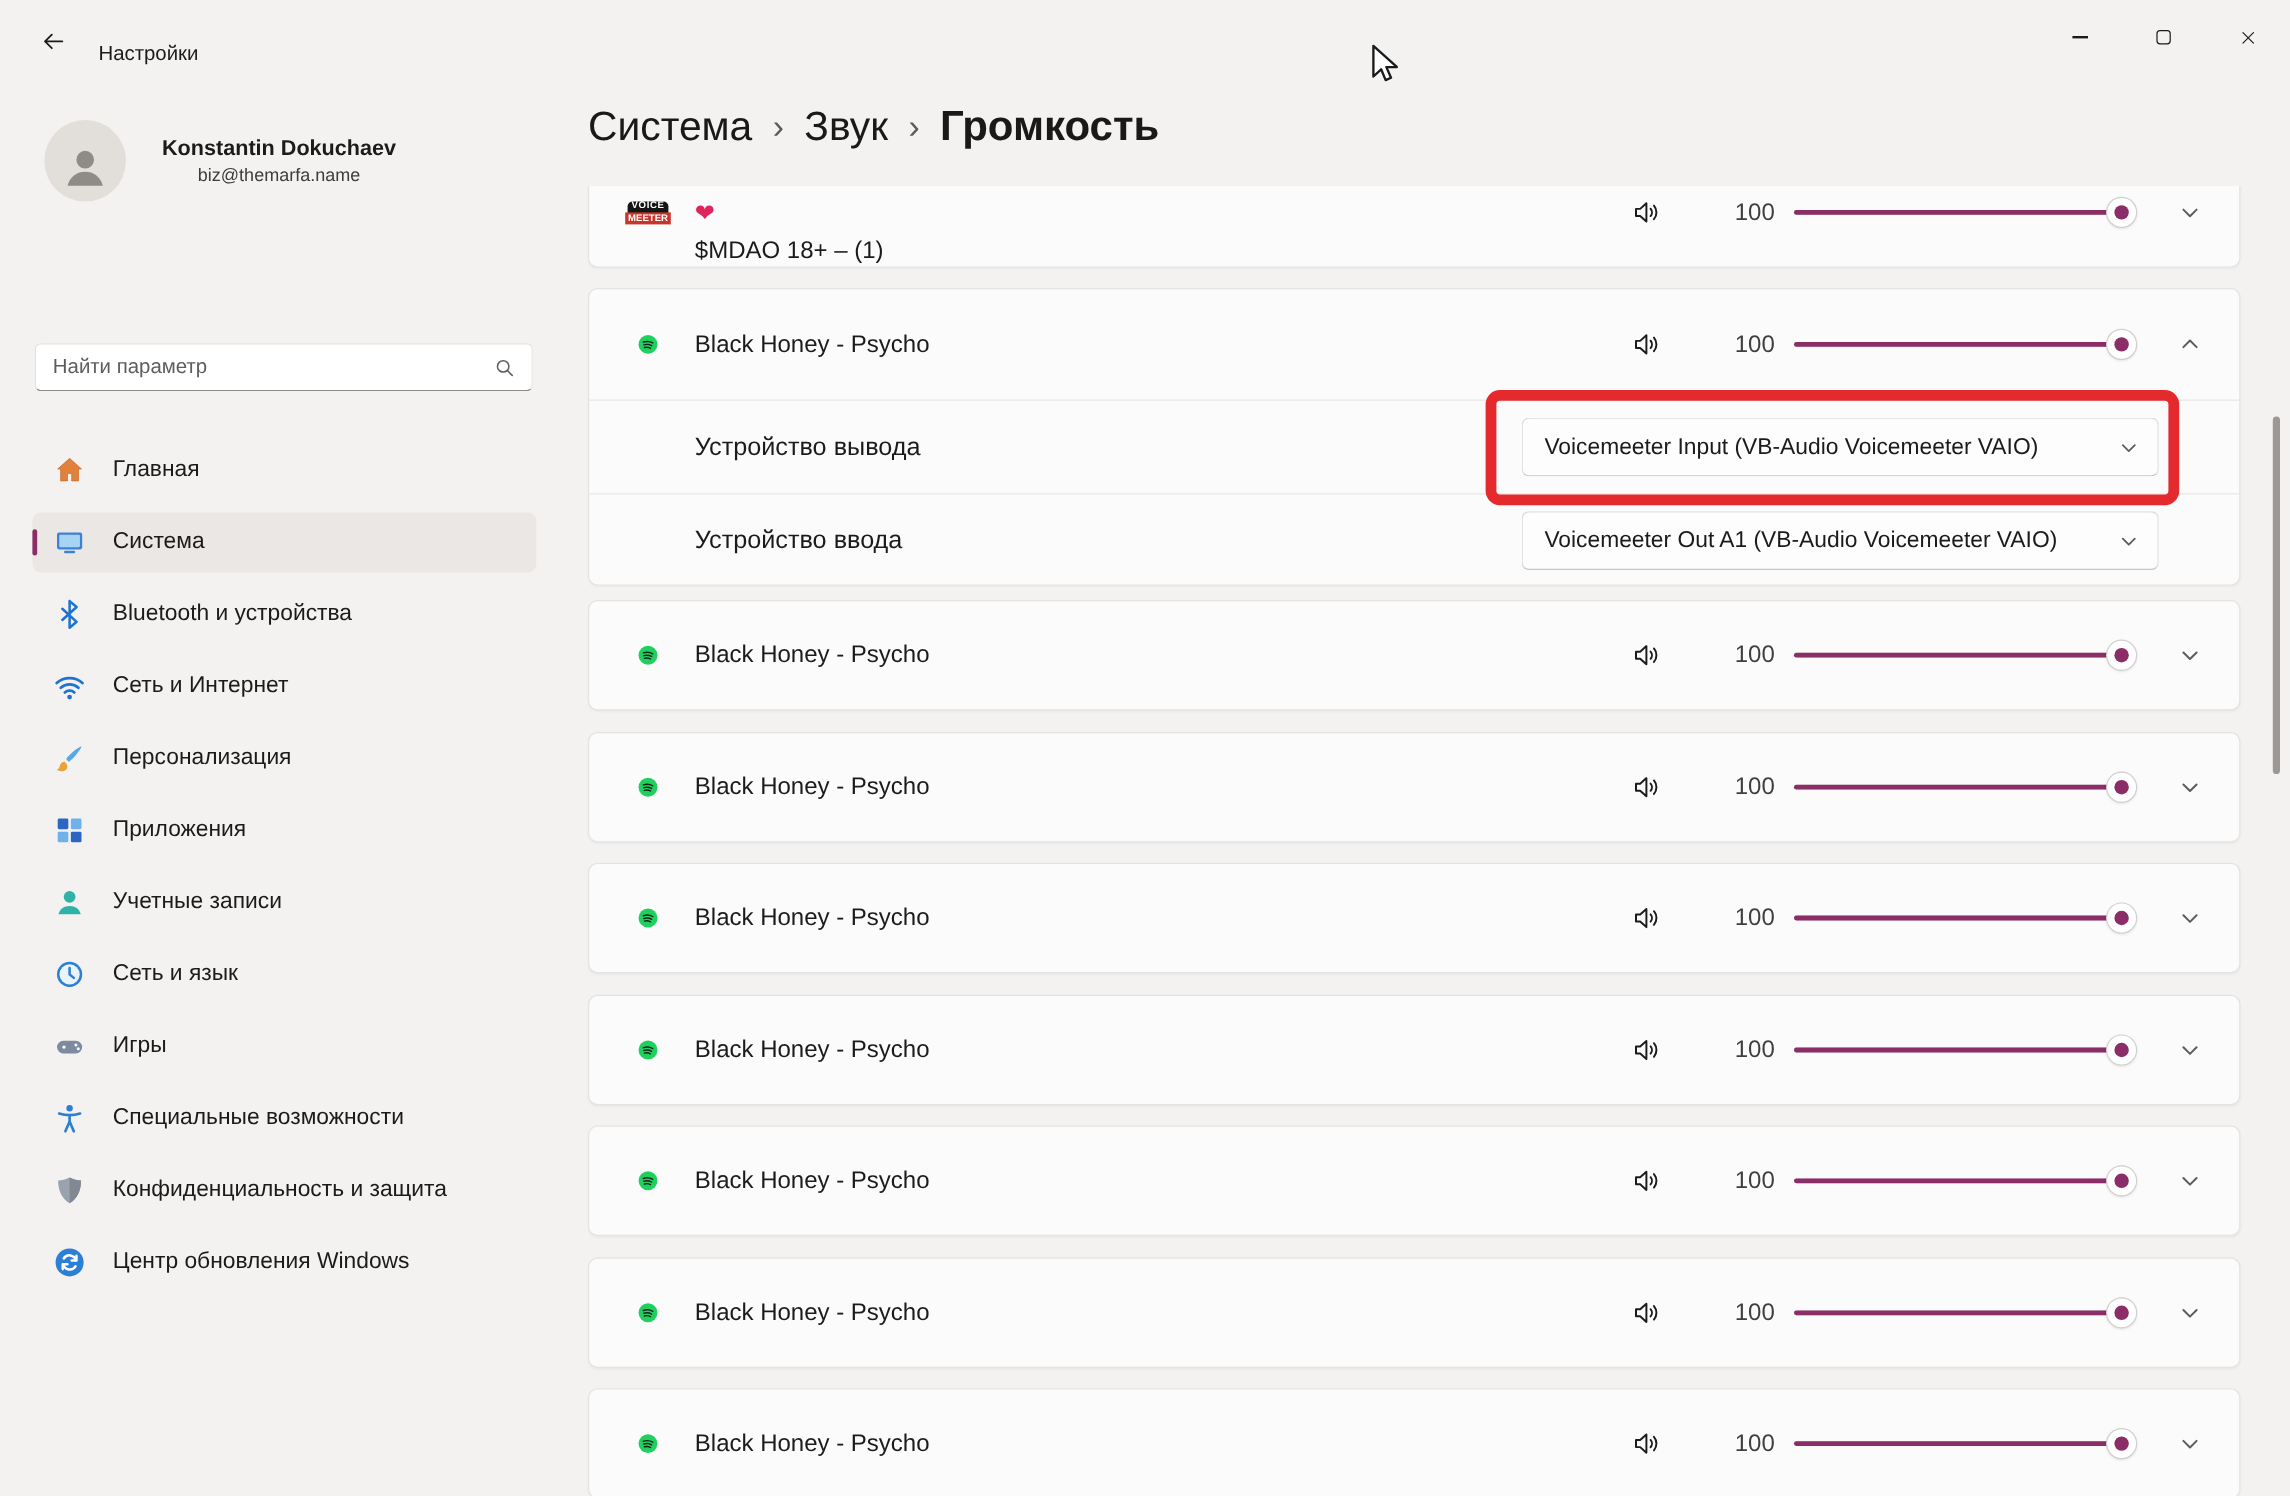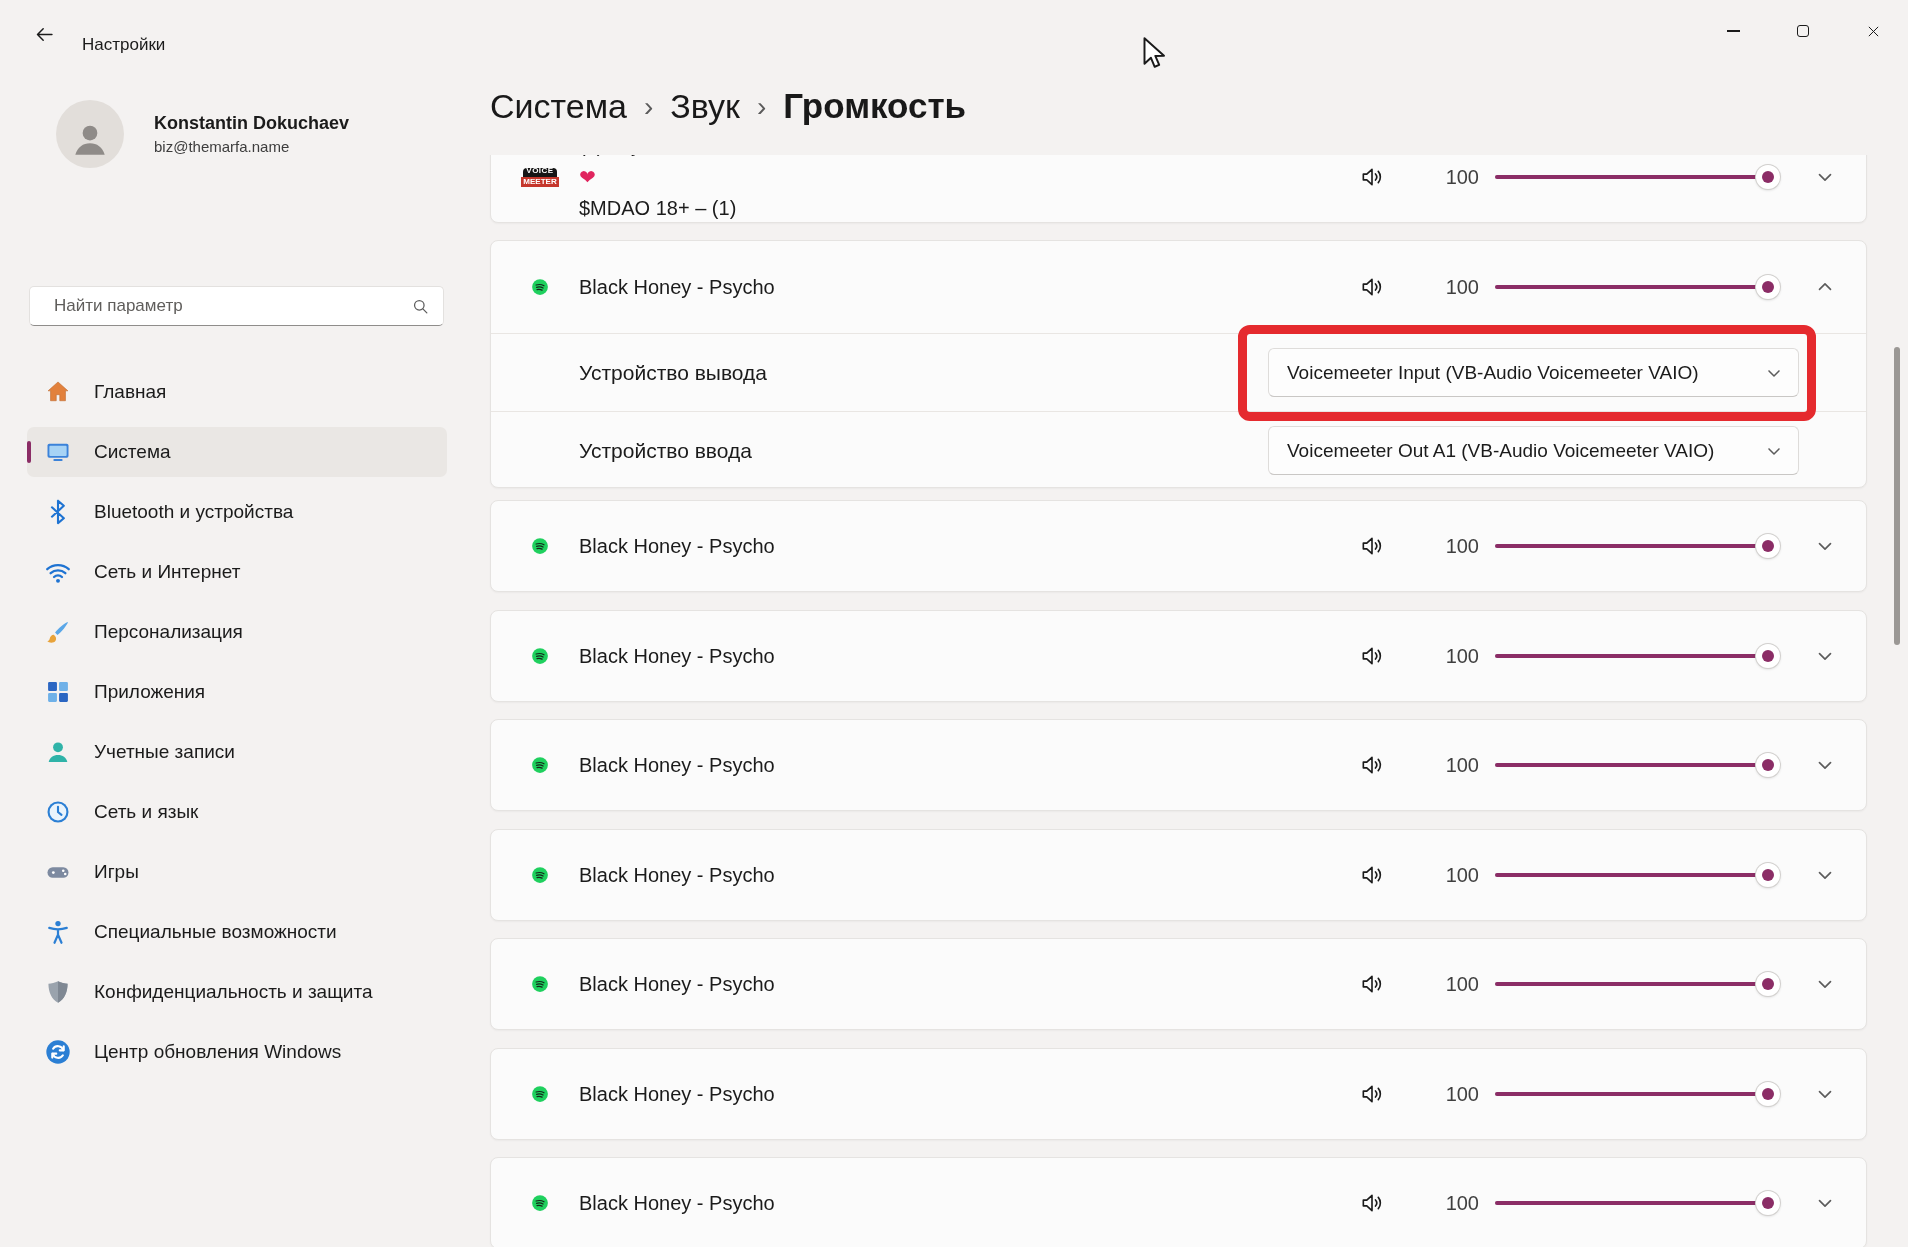--- a/index.html
+++ b/index.html
@@ -13,28 +13,28 @@
   .back-button .ic { width:21px; height:21px; }
   .tb-title { position:absolute; left:82px; top:35px; font-size:17px; }
   .win-controls { position:absolute; right:0; top:0; display:flex; height:62px; }
   .wbtn { width:70px; height:62px; display:flex; align-items:center; justify-content:center; }
   .min-glyph { width:13px; height:1.5px; background:#1b1b1b; display:block; }
   .max-glyph { width:12px; height:12px; border:1.4px solid #1b1b1b; border-radius:3px; display:block; }
   .close-glyph { width:15px; height:15px; }
 
   
   .sidebar { position:absolute; top:67px; left:0; width:478px; bottom:0; }
-  .profile { position:absolute; left:56px; top:33px; display:flex; align-items:center; gap:30px; }
+  .profile { position:absolute; left:37px; top:33px; display:flex; align-items:center; gap:30px;text-align:center; }
   .avatar { width:68px; height:68px; border-radius:50%; background:#e2deda; display:flex; align-items:center; justify-content:center; overflow:hidden; }
   .avatar .ic { width:42px; height:42px; margin-top:10px; }
   .profile-name { font-size:18px; font-weight:700; }
   .profile-email { font-size:15px; color:#3d3d3d; margin-top:4px; }
 
   .search-box { position:absolute; left:29px; top:219px; width:415px; height:40px; background:#ffffff; border:1px solid #e3e1df; border-bottom:1px solid #8f8d8b; border-radius:5px; display:flex; align-items:center; }
-  .search-box input { flex:1; border:none; outline:none; background:transparent; padding:0 24px; font-size:17px; color:#1b1b1b; }
+  .search-box input { flex:1; border:none; outline:none; background:transparent; padding:0 14px; font-size:17px; color:#1b1b1b; }
   .search-box input::placeholder { color:#5f5d5b; }
   .search-icon { width:19px; height:19px; margin-right:13px; flex:none; }
 
   .nav { position:absolute; left:27px; top:300px; width:420px; display:flex; flex-direction:column; gap:10px; }
   .nav-item { position:relative; height:50px; border-radius:7px; display:flex; align-items:center; padding-left:17px; gap:22px; }
   .nav-item.selected { background:#eae7e4; }
   .nav-item.selected::before { content:""; position:absolute; left:0; top:14px; width:4px; height:22px; border-radius:2px; background:var(--accent); }
   .nav-icon { width:28px; height:28px; flex:none; }
   .nav-label { font-size:19px; white-space:nowrap; }
 

